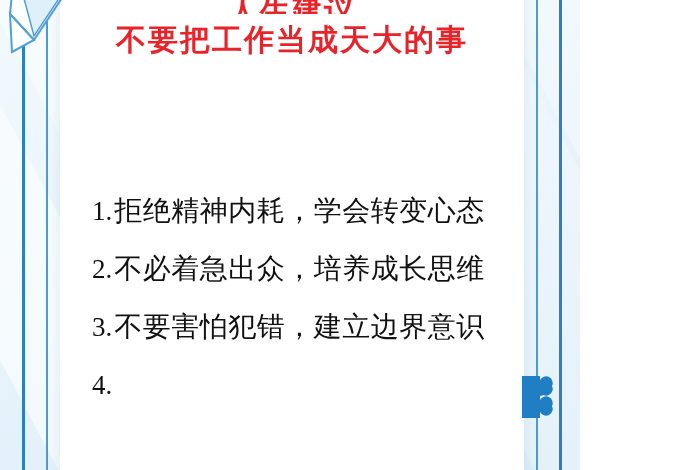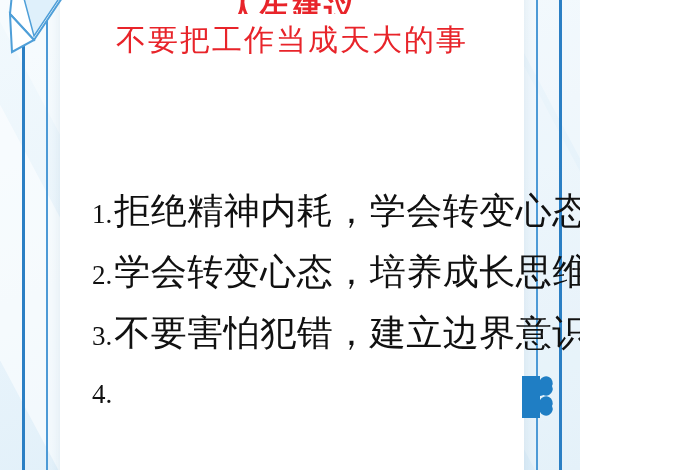--- a/index.html
+++ b/index.html
@@ -102,21 +102,21 @@
     font-size: 30px;
     letter-spacing: 2px;
     color: #e8242a;
     line-height: 34px;
     height: 20px;
     overflow: hidden;
     white-space: nowrap;
   }
   .heading-line2 {
     font-family: "DejaVu Sans", sans-serif;
-    font-weight: normal;
+    font-weight: bold;
     font-size: 30px;
     letter-spacing: 2px;
     color: #e8242a;
     line-height: 40px;
     margin-top: 6px;
     white-space: nowrap;
   }
 
   
   .list {
@@ -133,21 +133,21 @@
     font-size: 28px;
     line-height: 58px;
     white-space: nowrap;
   }
   .item-num {
     font-family: "Liberation Serif", serif;
     font-size: 27px;
     margin-right: 2px;
   }
   .item-text {
-    font-size: 36px;
+    font-size: 28px;
     letter-spacing: 0.5px;
   }
 </style>
 </head>
 <body>
 
 <div class="poster">
 
   <div class="bg-streak s1"></div>
   <div class="bg-streak s2"></div>
@@ -178,21 +178,21 @@
     <div class="heading-line2">不要把工作当成天大的事</div>
   </div>
 
   <div class="list">
     <div class="list-item">
       <span class="item-num">1.</span>
       <span class="item-text">拒绝精神内耗，学会转变心态</span>
     </div>
     <div class="list-item">
       <span class="item-num">2.</span>
-      <span class="item-text">学会转变心态，培养成长思维</span>
+      <span class="item-text">不必着急出众，培养成长思维</span>
     </div>
     <div class="list-item">
       <span class="item-num">3.</span>
       <span class="item-text">不要害怕犯错，建立边界意识</span>
     </div>
     <div class="list-item">
       <span class="item-num">4.</span>
     </div>
   </div>
 

